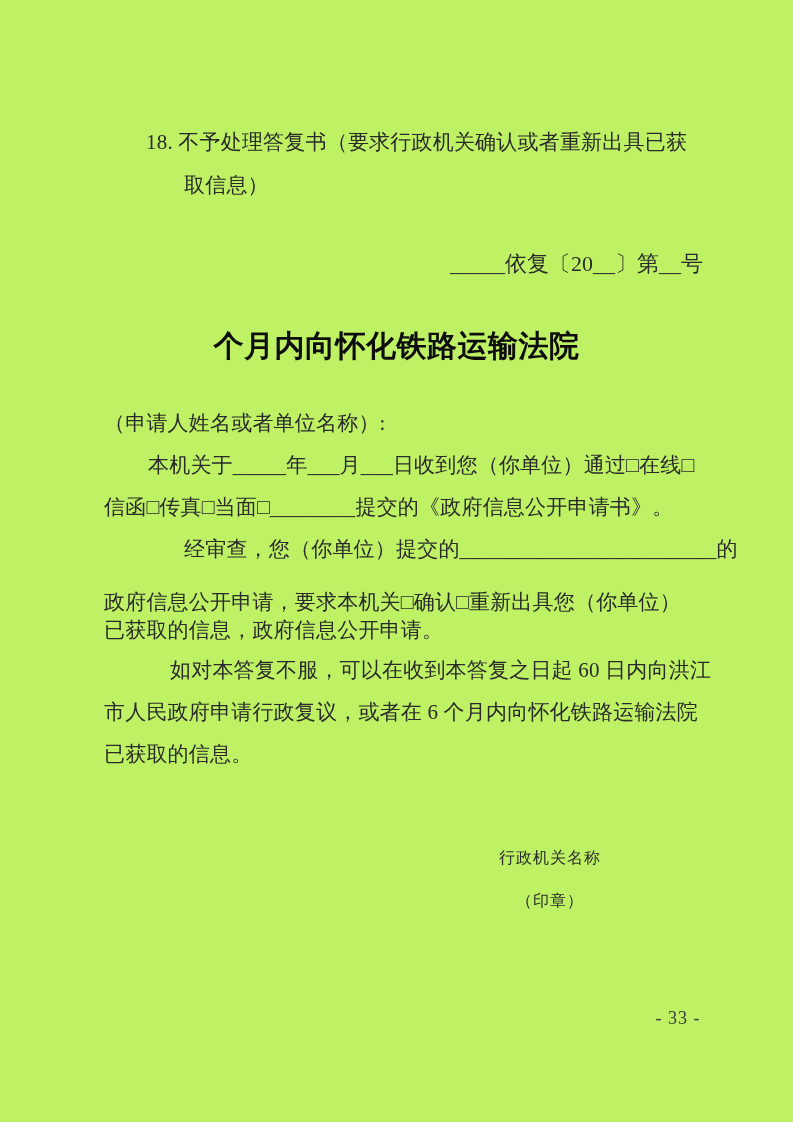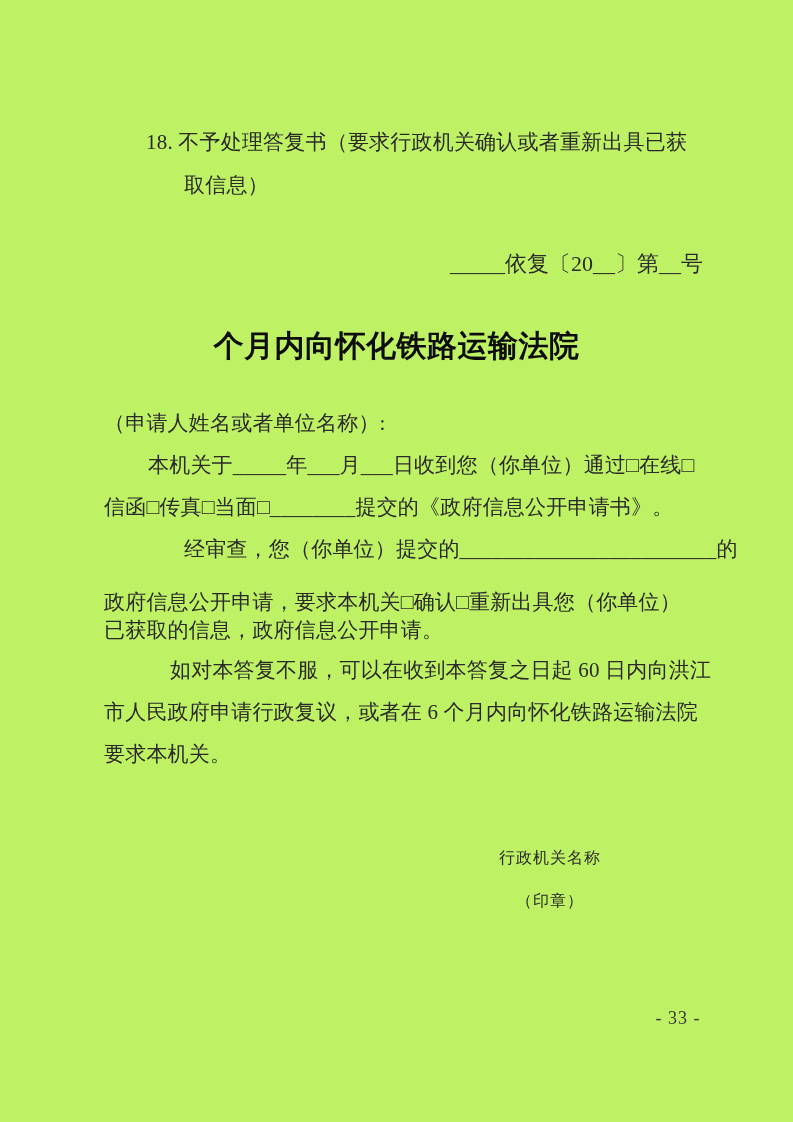--- a/index.html
+++ b/index.html
@@ -85,20 +85,20 @@
   <div class="doc-title">个月内向怀化铁路运输法院</div>
 
   <div class="line" style="top:413px; left:104px;text-align:right;">（申请人姓名或者单位名称）:</div>
   <div class="line" style="top:455px; left:148px;">本机关于_____年___月___日收到您（你单位）通过□在线□</div>
   <div class="line" style="top:497px; left:104px;">信函□传真□当面□________提交的《政府信息公开申请书》。</div>
   <div class="line" style="top:539px; left:148px;margin-left:36px;">经审查，您（你单位）提交的________________________的</div>
   <div class="line" style="top:592px; left:104px;">政府信息公开申请，要求本机关□确认□重新出具您（你单位）</div>
   <div class="line" style="top:620px; left:104px;">已获取的信息，政府信息公开申请。</div>
   <div class="line" style="top:660px; left:148px;margin-left:22px;">如对本答复不服，可以在收到本答复之日起 60 日内向洪江</div>
   <div class="line" style="top:702px; left:104px;">市人民政府申请行政复议，或者在 6 个月内向怀化铁路运输法院</div>
-  <div class="line" style="top:744px; left:104px;">要求本机关。</div>
+  <div class="line" style="top:744px; left:104px;">已获取的信息。</div>
 
   <div class="sig-line" style="top:850px;">行政机关名称</div>
   <div class="sig-line" style="top:893px;">（印章）</div>
 
   <div class="page-number">- 33 -</div>
 
 </div>
 
 </body></html>

